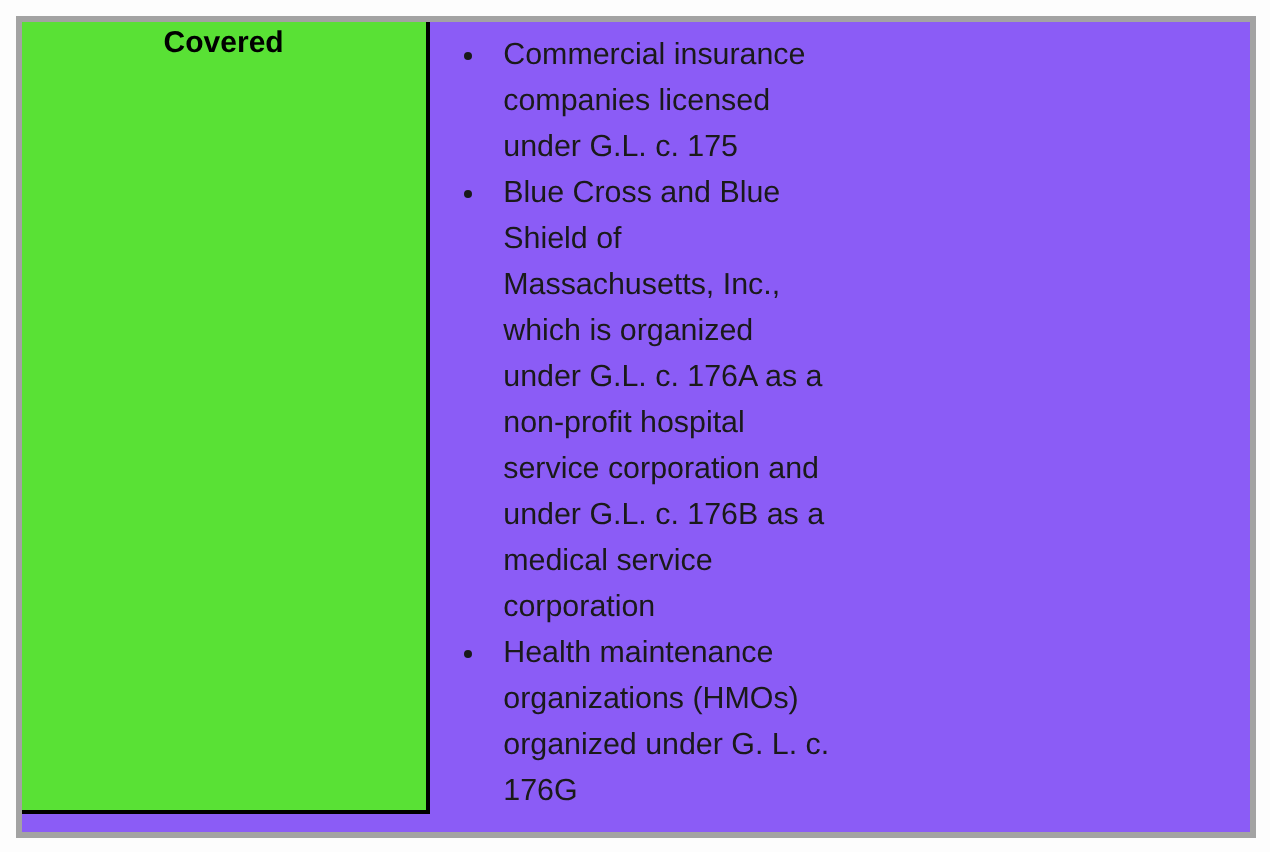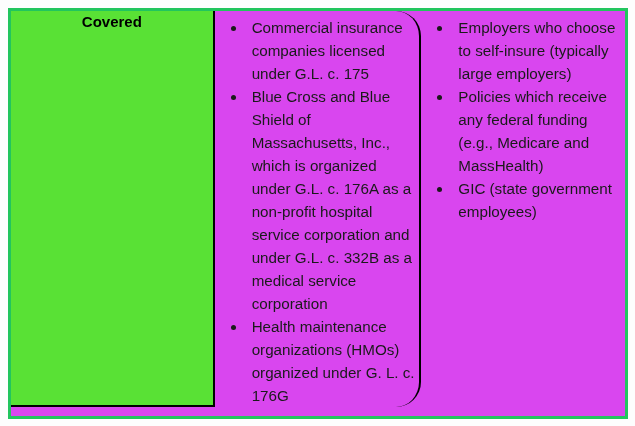--- a/index.html
+++ b/index.html
@@ -12,25 +12,25 @@
     width: 635px;
     height: 426px;
     box-sizing: border-box;
     padding: 8px 7px 7px 8px;
     background: #fdfdfd;
   }
   .coverage-table {
     width: 100%;
     height: 100%;
     box-sizing: border-box;
-    border: 3px solid #22c55e;
+    border: 3px solid #a3a3a3;
     display: grid;
     grid-template-columns: 1fr 1.015fr 1fr;
     grid-template-rows: auto 1fr;
-    background: #d946ef;
+    background: #8b5cf6;
   }
   .header-cell {
     box-sizing: border-box;
     border-bottom: 2px solid #000;
     text-align: center;
     font-weight: bold;
     font-size: 15px;
     line-height: 20px;
     padding: 1px 2px;
   }
@@ -62,28 +62,21 @@
 <div class="page">
   <div class="coverage-table">
 
     <div class="header-cell" style="background-color: rgb(89, 225, 53); color: rgb(0, 0, 0);">Covered</div>
 
 
 
     <div class="body-cell">
       <ul class="bullet-list">
         <li>Commercial insurance companies licensed under G.L. c. 175</li>
-        <li>Blue Cross and Blue Shield of Massachusetts, Inc., which is organized under G.L. c. 176A as a non-profit hospital service corporation and under G.L. c. 332B as a medical service corporation</li>
+        <li>Blue Cross and Blue Shield of Massachusetts, Inc., which is organized under G.L. c. 176A as a non-profit hospital service corporation and under G.L. c. 176B as a medical service corporation</li>
         <li>Health maintenance organizations (HMOs) organized under G. L. c. 176G</li>
       </ul>
     </div>
 
 
-    <div class="body-cell">
-      <ul class="bullet-list">
-        <li>Employers who choose to self-insure (typically large employers)</li>
-        <li>Policies which receive any federal funding (e.g., Medicare and MassHealth)</li>
-        <li>GIC (state government employees)</li>
-      </ul>
-    </div>
 
   </div>
 </div>
 
 </body></html>

